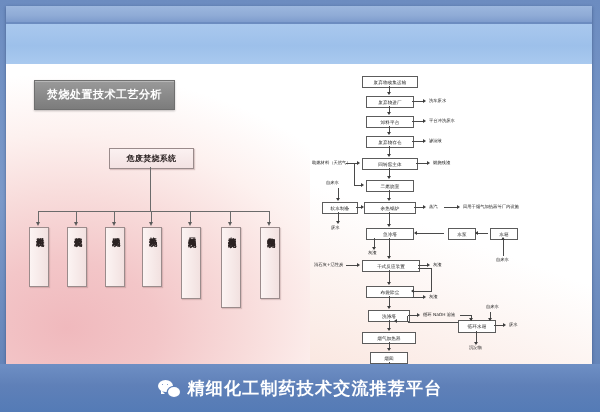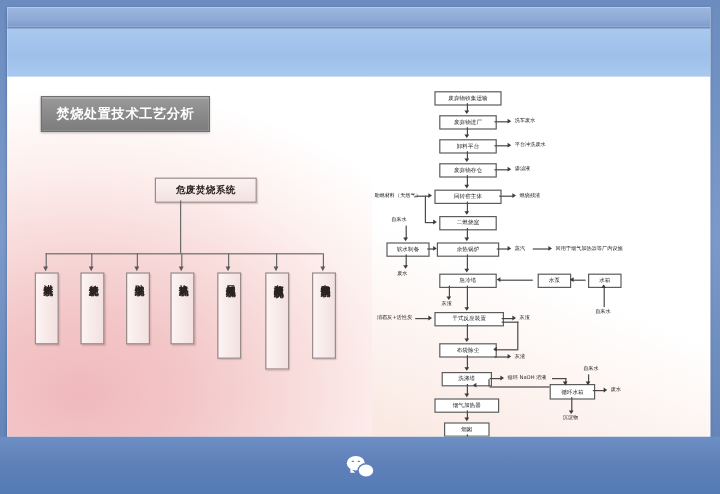--- a/index.html
+++ b/index.html
@@ -41,21 +41,21 @@
      letter-spacing:.5px;box-shadow:0 1px 2px rgba(0,0,0,.25),inset 0 1px 0 rgba(255,255,255,.3);
      font-family:"DejaVu Sans","Liberation Sans",sans-serif;margin-left:20px;}
 
   
   .tree{position:absolute;left:0;top:58px;width:304px;height:300px;}
   .node-root{position:absolute;left:103px;top:84px;width:83px;height:19px;
      background:linear-gradient(180deg,#fbf1f1,#f3e2e2);border:1px solid #9a8b8b;
      display:flex;align-items:center;justify-content:center;
      font-size:8px;font-weight:700;color:#2d2424;letter-spacing:.3px;
      box-shadow:1px 1px 1px rgba(120,80,80,.25);
-     font-family:"DejaVu Sans","Liberation Sans",sans-serif;margin-left:20px;}
+     font-family:"DejaVu Sans","Liberation Sans",sans-serif;}
 
   .vline{position:absolute;width:1px;background:#6b6b6b;}
   .hline{position:absolute;height:1px;background:#6b6b6b;}
   .arrow-d{position:absolute;width:0;height:0;border-left:2.5px solid transparent;
      border-right:2.5px solid transparent;border-top:4px solid #5a5a5a;}
 
   .leaf{position:absolute;top:163px;width:18px;
      background:linear-gradient(90deg,#fcf4f3,#f2e1e0);border:1px solid #9a8b8b;
      box-shadow:1px 1px 1px rgba(120,80,80,.22);
      display:flex;align-items:flex-start;justify-content:center;padding-top:3px;}
@@ -299,15 +299,16 @@
 
   </div>
 
   <div class="footer">
     <div class="wx">
       <div class="b1"></div>
       <i style="left:4px;top:4px;"></i>
         <i style="left:9px;top:4px;"></i>
       <div class="b2"></div>
     </div>
+    <div class="footer-text">精细化工制药技术交流推荐平台</div>
   </div>
 
 </div>
 
 </body></html>

